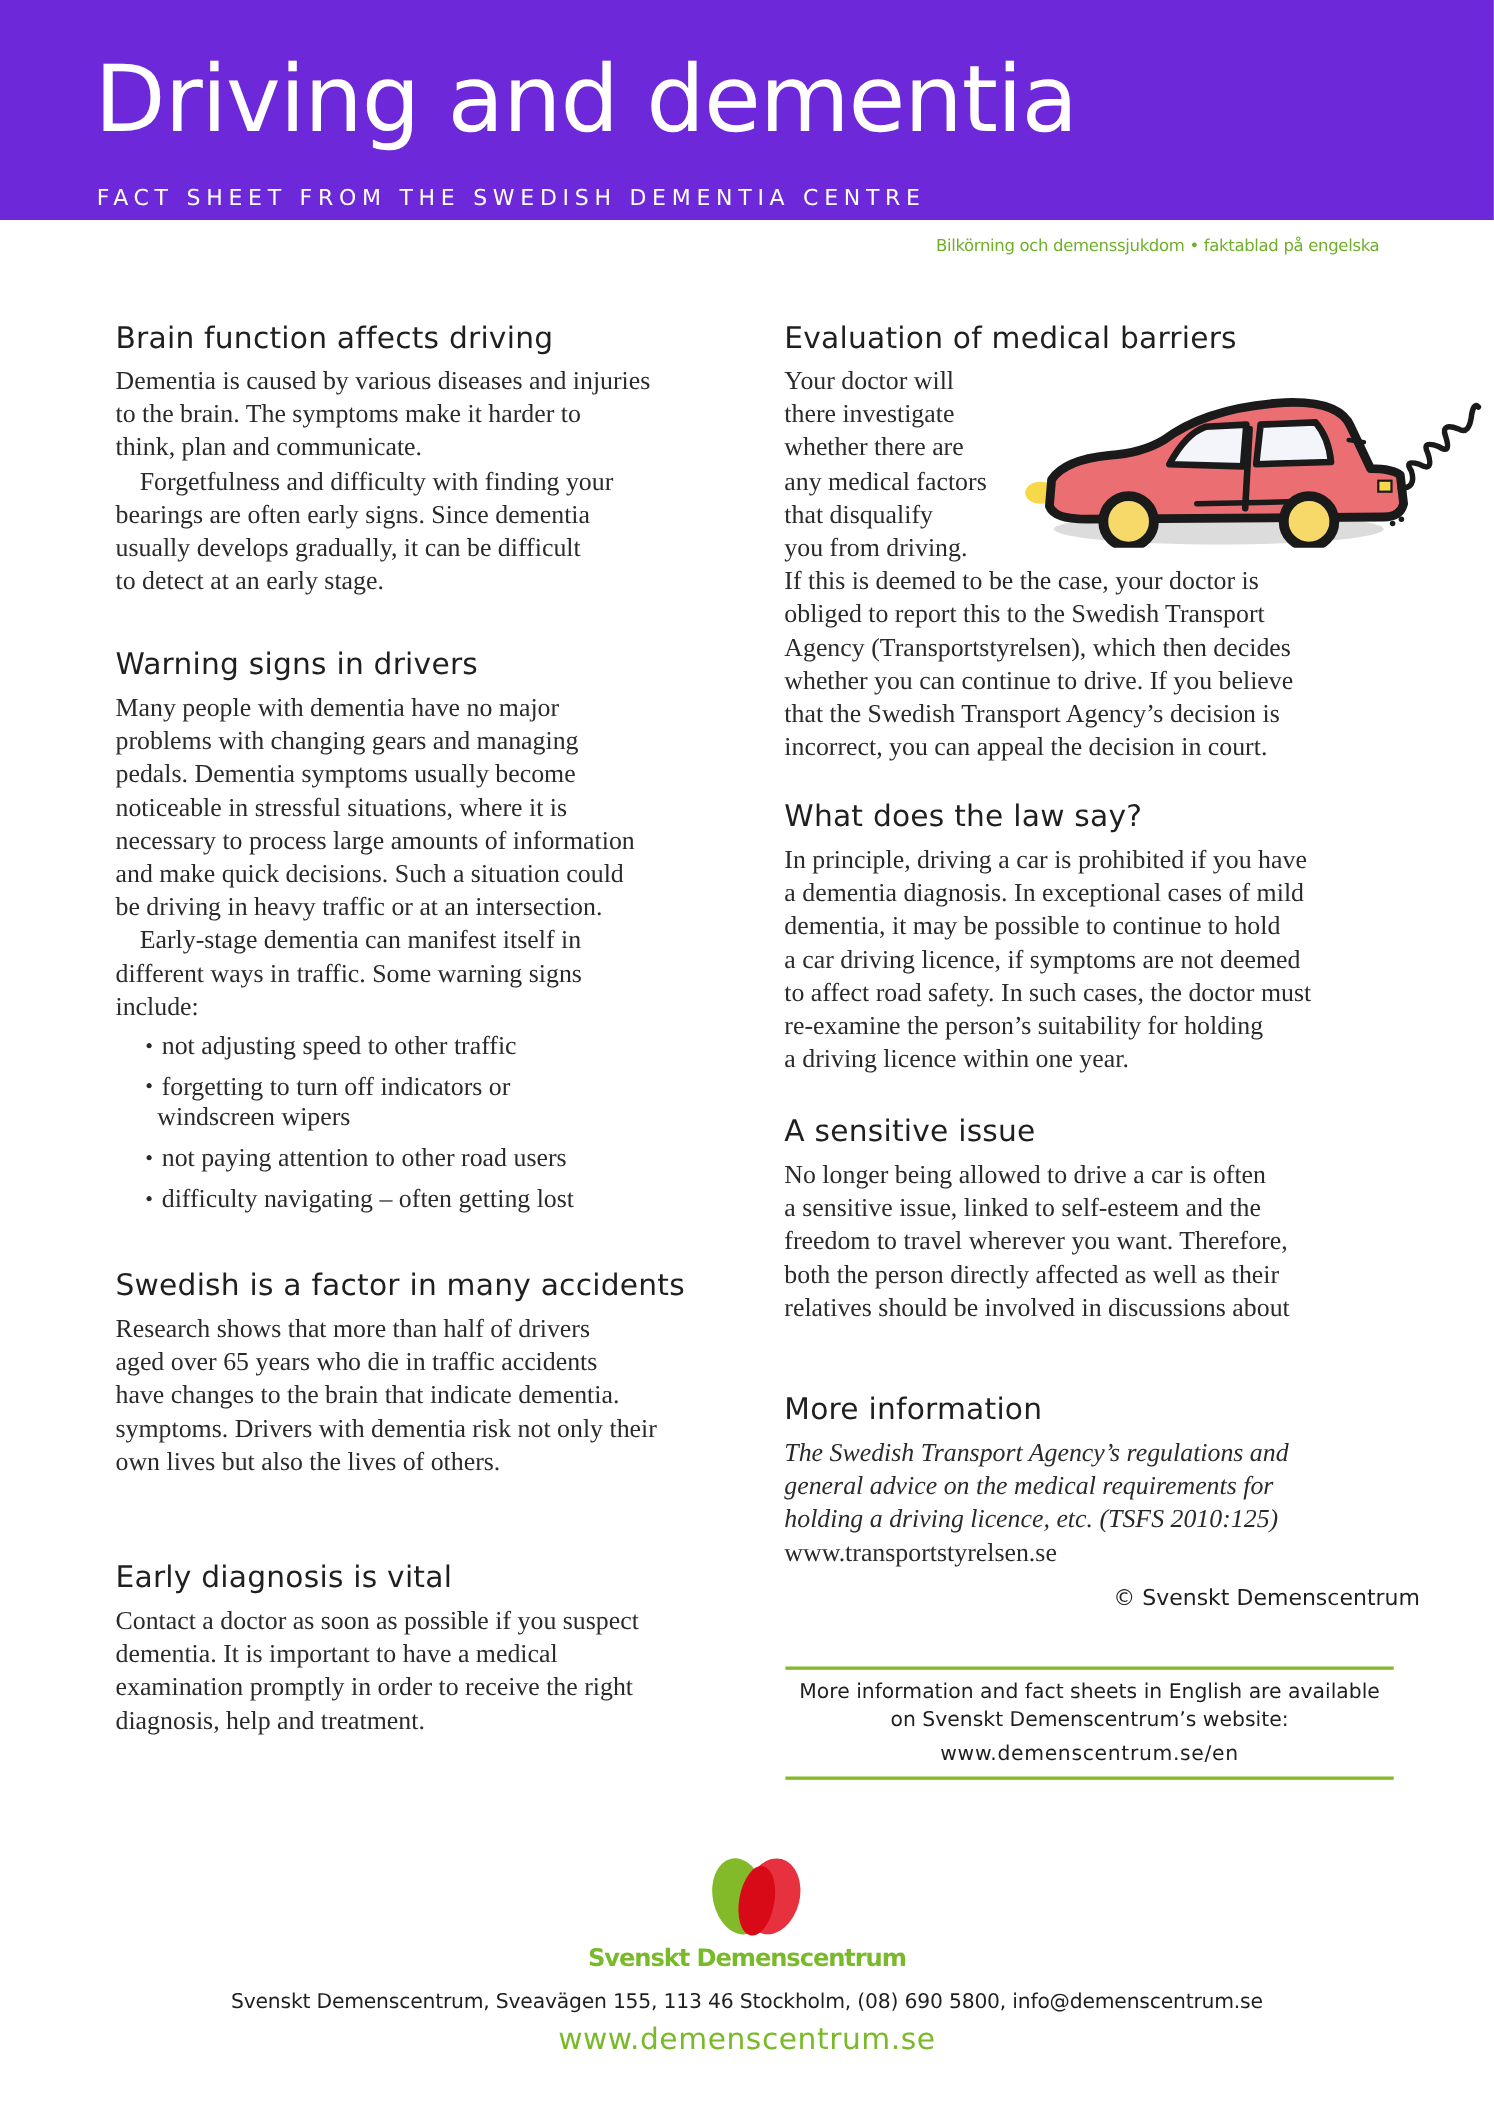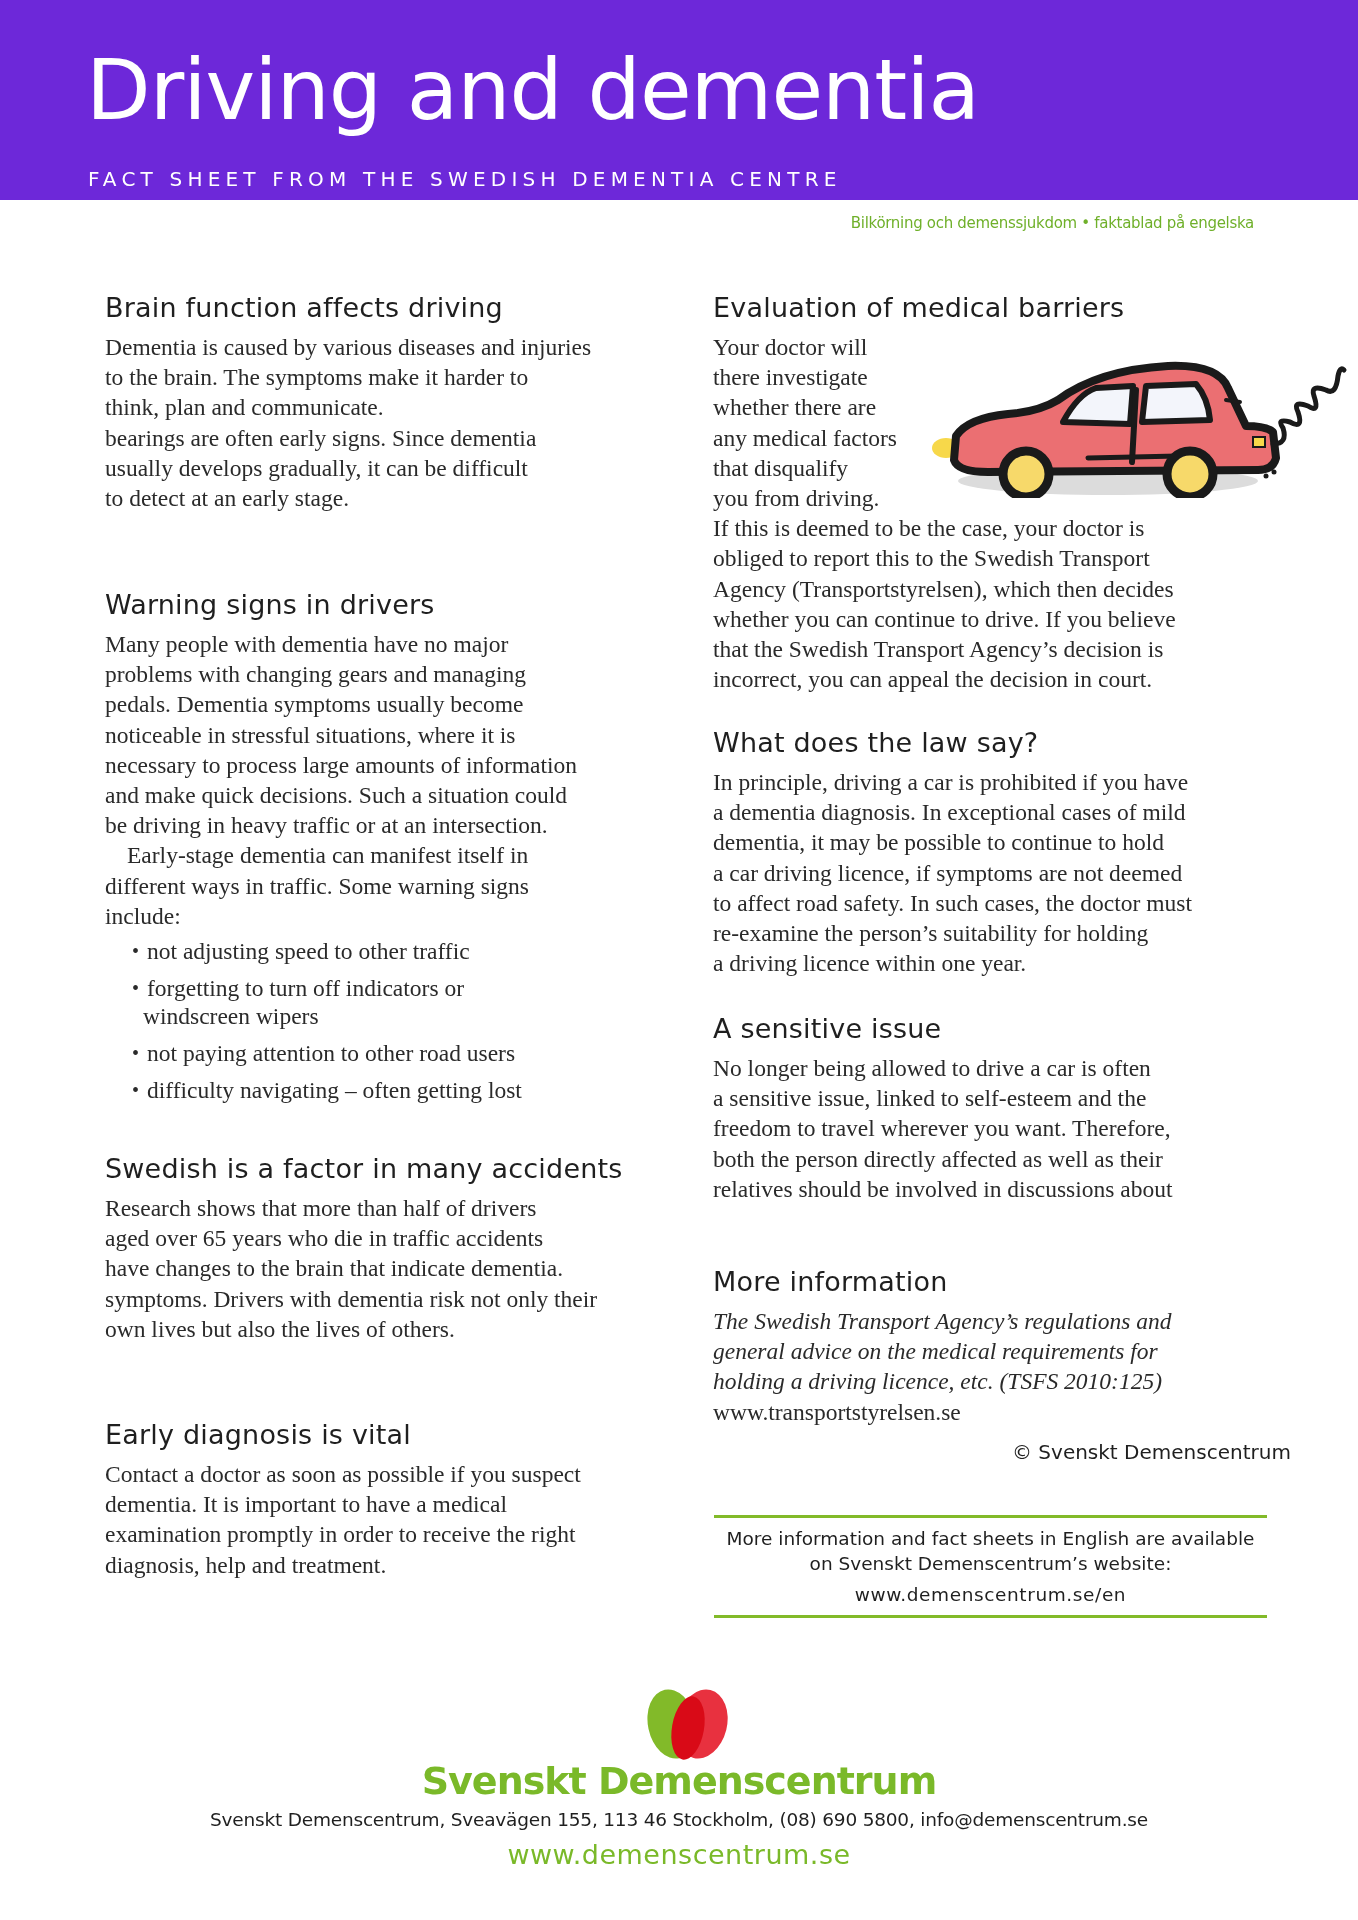--- a/index.html
+++ b/index.html
@@ -67,21 +67,21 @@
   #more-info-box {
     position: absolute; left: 714px; top: 1526px; width: 553px; text-align: center;
     font-size: 18.5px; color: #1f1f1f; line-height: 25px;
   }
   #more-info-box .line { display: block; }
   #more-info-box .url { margin-top: 6px; letter-spacing: 0.6px; }
 
   #footer-logo { position: absolute; left: 646px; top: 1688px; width: 84px; height: 76px; }
   #brand-name {
     position: absolute; left: 0; width: 1358px; top: 1762px; text-align: center;
-    color: #7ab929; font-size: 38px; font-weight: bold; letter-spacing: -1px; line-height: 38px;
+    color: #7ab929; font-size: 22px; font-weight: bold; letter-spacing: -1px; line-height: 38px;
   }
   #address {
     position: absolute; left: 0; width: 1358px; top: 1807px; text-align: center;
     color: #1f1f1f; font-size: 18.5px; line-height: 26px; letter-spacing: -0.2px;
   }
   #footer-url {
     position: absolute; left: 0; width: 1358px; top: 1838px; text-align: center;
     color: #7ab929; font-size: 27px; line-height: 34px; letter-spacing: 0.5px;
   }
 </style>
@@ -97,20 +97,21 @@
 <div id="col-left" class="col">
 
   <section class="section" style="top:291px;">
     <h2 class="sans">Brain function affects driving</h2>
     <p class="serif first">
       <span class="line">Dementia is caused by various diseases and injuries</span>
       <span class="line">to the brain. The symptoms make it harder to</span>
       <span class="line">think, plan and communicate.</span>
     </p>
     <p class="serif">
+      <span class="line" style="padding-left:22px;">Forgetfulness and difficulty with finding your</span>
       <span class="line">bearings are often early signs. Since dementia</span>
       <span class="line">usually develops gradually, it can be difficult</span>
       <span class="line">to detect at an early stage.</span>
     </p>
   </section>
 
   <section class="section" style="top:588px;">
     <h2 class="sans">Warning signs in drivers</h2>
     <p class="serif first">
       <span class="line">Many people with dementia have no major</span>

